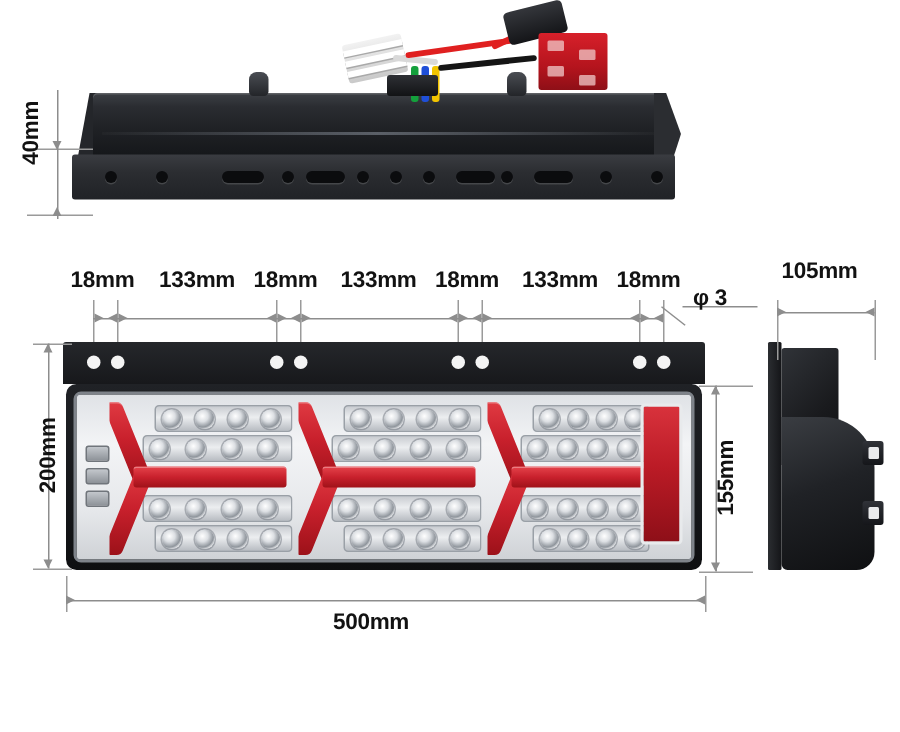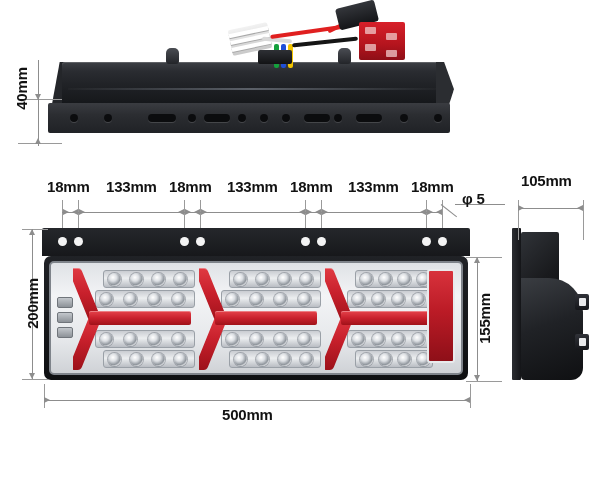--- a/index.html
+++ b/index.html
@@ -313,21 +313,21 @@
   <div class="arrow arrow-l" style="left:299px; top:209px;"></div>
   <div class="arrow arrow-r" style="left:306px; top:209px;"></div>
   <div class="arrow arrow-l" style="left:315px; top:209px;"></div>
   <div class="arrow arrow-r" style="left:322px; top:209px;"></div>
   <div class="arrow arrow-l" style="left:420px; top:209px;"></div>
   <div class="arrow arrow-r" style="left:427px; top:209px;"></div>
   <div class="arrow arrow-l" style="left:436px; top:209px;"></div>
 
   <div class="leader" style="left:455px; top:204px; width:50px; height:1px;"></div>
   <div class="leader" style="left:441px; top:204px; width:20px; height:1px; transform:rotate(38deg); transform-origin:left center;"></div>
-  <div class="dim-label" style="left:462px; top:190px;">φ 5</div>
+  <div class="dim-label" style="left:462px; top:190px;">φ 3</div>
 
   <div id="front-view">
 
     <div class="bracket">
       <div class="bracket-hole" style="left:16px;"></div>
       <div class="bracket-hole" style="left:32px;"></div>
       <div class="bracket-hole" style="left:138px;"></div>
       <div class="bracket-hole" style="left:154px;"></div>
       <div class="bracket-hole" style="left:259px;"></div>
       <div class="bracket-hole" style="left:275px;"></div>

